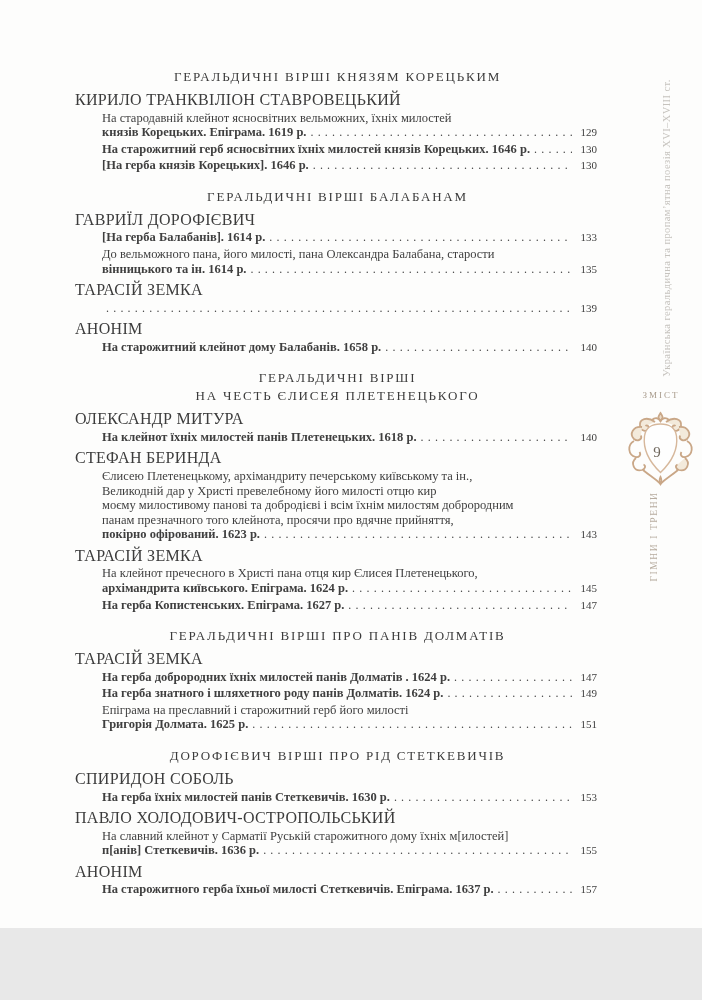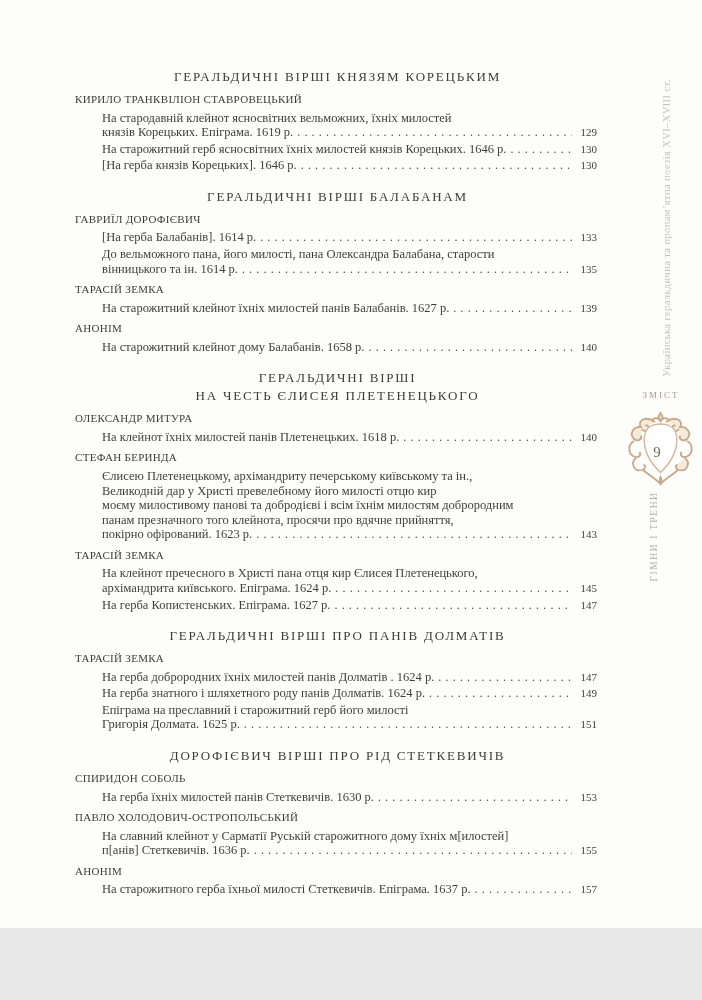--- a/index.html
+++ b/index.html
@@ -19,34 +19,34 @@
   .toc-section{margin-top:15px;}
   .toc-section:first-child{margin-top:8px;}
   .section-heading{
     text-align:center;
     font-size:13px;
     letter-spacing:1.8px;
     line-height:18px;
     color:#3b3b3b;
   }
   .author{
-    font-size:11px;
+    font-size:16px;
     letter-spacing:.3px;
     line-height:15px;
     margin:6px 0 3.5px 0;
     color:#3c3c3c;
   }
   .entry{margin:0 3px 2px 27px;}
   .entry-line{
     font-size:12.5px;
     line-height:14.6px;
     color:#3f3f3f;
   }
   .entry-row{display:flex;align-items:baseline;}
-  .entry-row .txt{white-space:nowrap;}
+  .entry-row .txt{white-space:nowrap;font-weight:bold;}
   .dots{
     flex:1 1 auto;
     overflow:hidden;
     white-space:nowrap;
     min-width:10px;
     margin:0 3px 0 4px;
     color:#4a4a4a;
   }
   .dots::before{
     content:". . . . . . . . . . . . . . . . . . . . . . . . . . . . . . . . . . . . . . . . . . . . . . . . . . . . . . . . . . . . . . . . . . . . . . . . . . . . . . . . . . . . . . . .";
@@ -142,21 +142,20 @@
           <div class="entry-line">До вельможного пана, його милості, пана Олександра Балабана, старости</div>
           <div class="entry-line entry-row">
             <div class="txt">вінницького та ін. 1614 р.</div>
             <div class="dots"></div>
             <div class="pg">135</div>
           </div>
         </div>
         <div class="author">ТАРАСІЙ ЗЕМКА</div>
         <div class="entry">
           <div class="entry-line entry-row">
-            <div class="txt">На старожитний клейнот їхніх милостей панів Балабанів. 1627 р.</div>
             <div class="dots"></div>
             <div class="pg">139</div>
           </div>
         </div>
         <div class="author">АНОНІМ</div>
         <div class="entry">
           <div class="entry-line entry-row">
             <div class="txt">На старожитний клейнот дому Балабанів. 1658 р.</div>
             <div class="dots"></div>
             <div class="pg">140</div>

